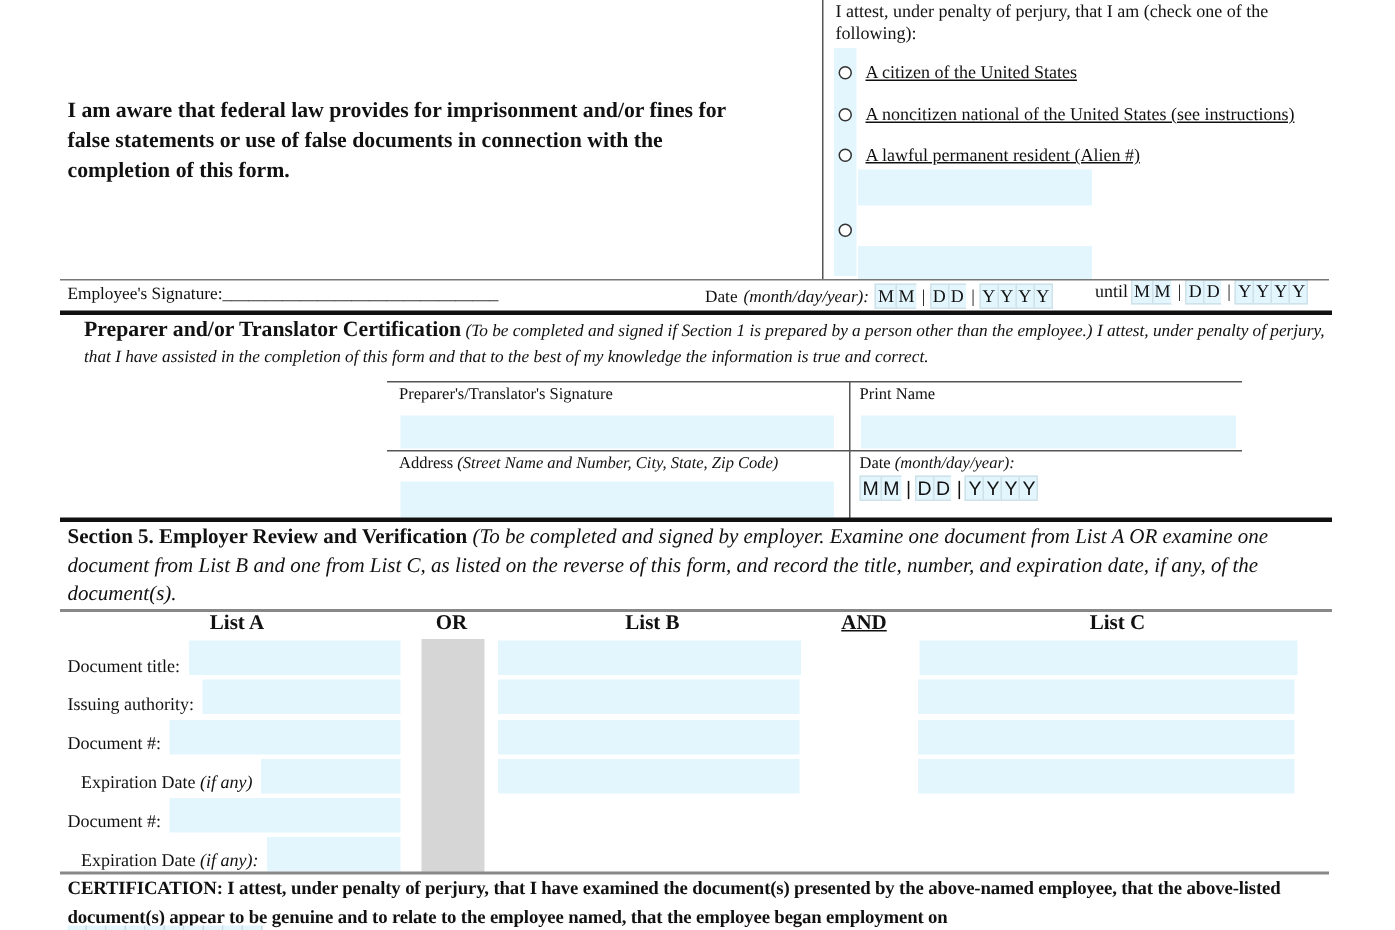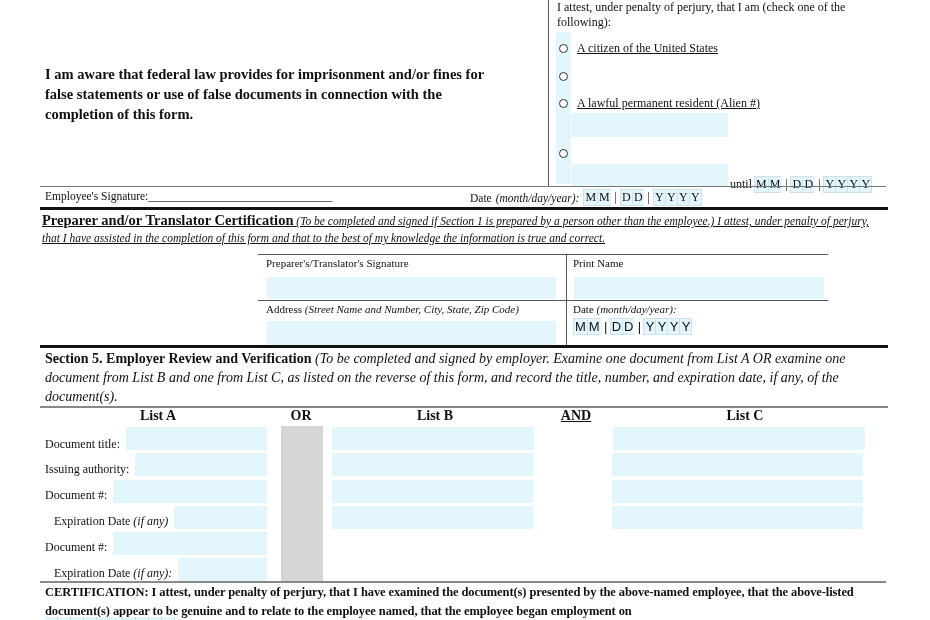--- a/index.html
+++ b/index.html
@@ -30,21 +30,21 @@
 
   .datebox { display: inline-flex; font-size: 12px; line-height: 15px; }
   .datebox span { display:inline-block; padding: 0 1px; border: 1px solid #cfe2ea; background:#e3f6fd; margin-right:-1px; min-width: 9px; text-align:center; }
   .datebox span.sep { background:#fff; border-color:#fff; min-width: 6px; }
   .datebox.sans { font-family: "Liberation Sans", "DejaVu Sans", sans-serif; font-size: 13px; }
 
   .sig-row { left: 45px; top: 190px; font-size: 11.5px; }
   .date-row { left: 470px; top: 189px; font-size: 11.5px; display:flex; align-items:center; gap:4px; }
   .ital { font-style: italic; }
 
-  .prep-title { left: 42px; top: 212px; width: 840px; font-size: 11.5px; line-height: 17px; text-decoration: underline; }
+  .prep-title { left: 56px; top: 212px; width: 840px; font-size: 11.5px; line-height: 17px; }
   .prep-title b { font-size: 14.5px; }
 
   .prep-label { font-size: 11px; }
 
   .s2-title { left: 45px; top: 349px; width: 840px; font-size: 14px; line-height: 19px; }
   .s2-title b { font-size: 14px; }
 
   .col-head { top: 408px; font-size: 14px; font-weight: bold; text-align: center; }
   .row-label { left: 45px; font-size: 12px; }
   .row-label.indent { left: 54px; }
@@ -67,37 +67,38 @@
 <div class="abs radio-row" style="top:37px;">
   <div class="radio-strip">
       <div class="radio"></div>
     </div>
   <span class="radio-label">A citizen of the United States</span>
 </div>
 <div class="abs radio-row" style="top:65px;">
   <div class="radio-strip">
       <div class="radio"></div>
     </div>
+  <span class="radio-label">A noncitizen national of the United States (see instructions)</span>
 </div>
 <div class="abs radio-row" style="top:92px;">
   <div class="radio-strip">
       <div class="radio"></div>
     </div>
   <span class="radio-label">A lawful permanent resident (Alien #)</span>
 </div>
 <div class="abs fill" style="left:572px; top:113px; width:156px; height:24px;"></div>
 
 <div class="abs radio-row" style="top:142px;">
   <div class="radio-strip">
       <div class="radio"></div>
     </div>
 </div>
 <div class="abs fill" style="left:572px; top:164px; width:156px; height:22px;"></div>
 
-<div class="abs" style="left:730px; top:176px; display:flex; align-items:center; gap:2px; font-size:12px;font-family:Liberation Serif, serif;">
+<div class="abs" style="left:730px; top:186px; display:flex; align-items:center; gap:2px; font-size:12px;font-family:Liberation Serif, serif;">
   <span>until</span>
   <span class="datebox">
     <span>M</span>
     <span>M</span>
     <span class="sep">|</span>
     <span>D</span>
     <span>D</span>
     <span class="sep">|</span>
     <span>Y</span>
     <span>Y</span>

